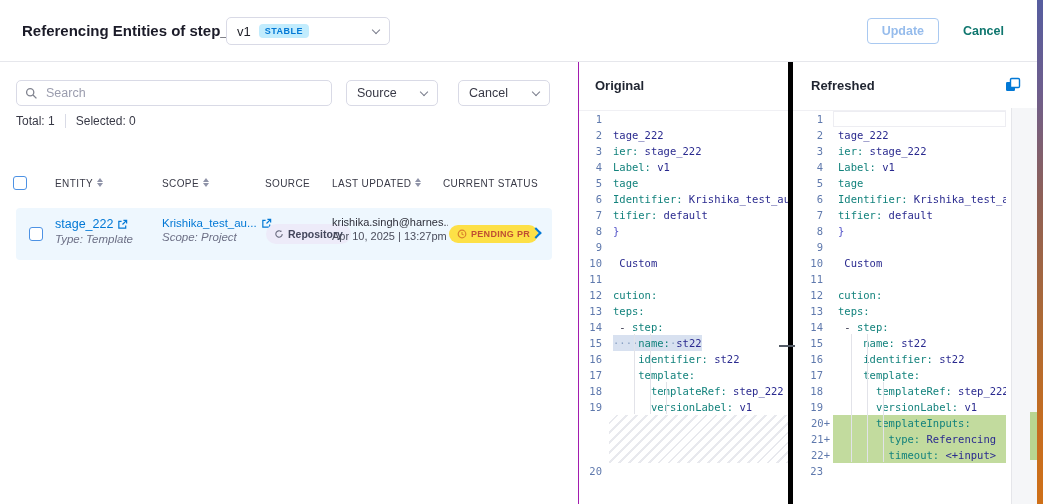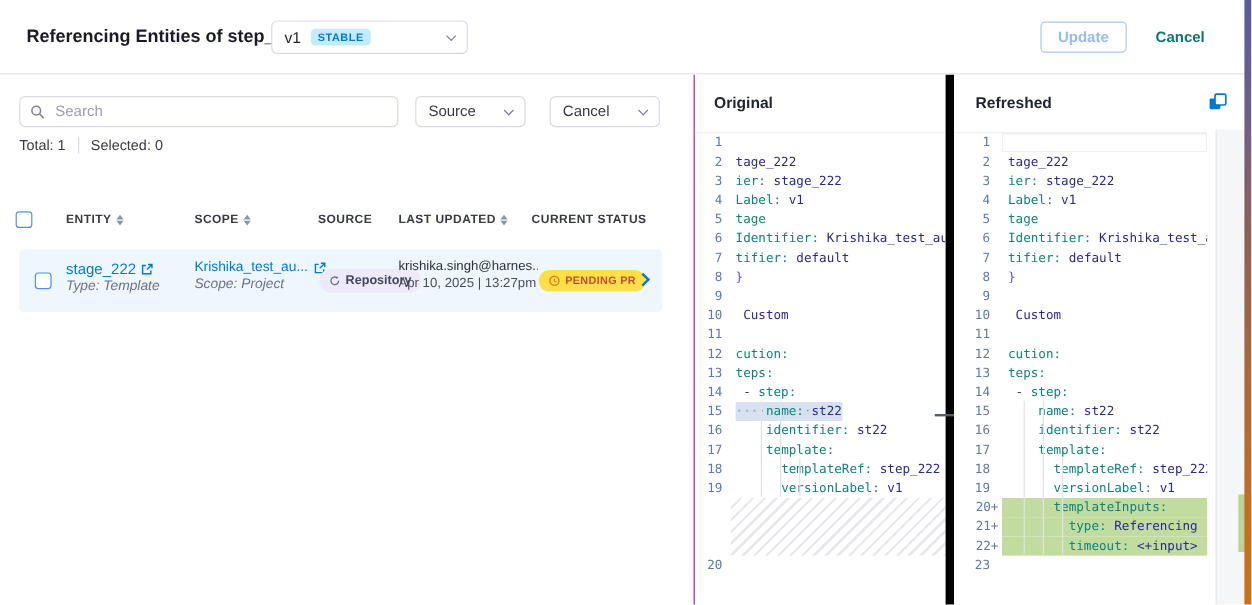--- a/index.html
+++ b/index.html
@@ -30,22 +30,22 @@
   .search-box input::placeholder{color:#9b9dae;}
   .dd{position:absolute;top:18px;height:26px;border:1px solid #d9dae6;border-radius:5px;background:#fff;
           display:flex;align-items:center;padding:0 10px;font-size:12.5px;color:#383946;cursor:pointer;}
   .dd .chev{margin-left:auto;}
   .dd-source{left:346px;width:92px;}
   .dd-status{left:458px;width:92px;}
   .totals{position:absolute;left:16px;top:52px;display:flex;align-items:center;gap:10px;
           font-size:12px;color:#383946;}
   .vsep{width:1px;height:14px;background:#d9dbe6;}
   .thead{position:absolute;left:0;top:114px;width:578px;height:18px;}
-  .th{position:absolute;top:2px;font-size:10px;font-weight:700;letter-spacing:.4px;color:#383946;
-          display:flex;align-items:center;gap:4px;}
+  .th{position:absolute;top:2px;font-size:10px;font-weight:400;letter-spacing:.4px;color:#383946;
+          display:flex;gap:4px;}
   .sort{display:inline-flex;flex-direction:column;gap:1px;cursor:pointer;}
   .tri-up{width:0;height:0;border-left:3px solid transparent;border-right:3px solid transparent;border-bottom:4px solid #8f93a8;}
   .tri-dn{width:0;height:0;border-left:3px solid transparent;border-right:3px solid transparent;border-top:4px solid #8f93a8;}
   .cbx{width:14px;height:14px;border:1.5px solid #4d92e4;border-radius:3px;background:#fff;cursor:pointer;}
   .thead .cbx{position:absolute;left:13px;top:0;}
   .row{position:absolute;left:16px;top:146px;width:536px;height:52px;background:#eef7fe;border-radius:4px;cursor:pointer;}
   .row .cbx{position:absolute;left:13px;top:19px;}
   .cell-main{font-size:12.5px;font-weight:500;color:#0278d5;display:flex;align-items:center;gap:4px;white-space:nowrap;}
   .cell-sub{font-size:11.5px;color:#6d7086;margin-top:2px;white-space:nowrap;font-style:italic;}
   .cell-entity{position:absolute;left:39px;top:9px;}
@@ -56,21 +56,21 @@
   .upd-by{font-size:11px;font-weight:500;color:#2e2f3a;white-space:nowrap;}
   .upd-at{font-size:11px;color:#4b4d5c;margin-top:2px;white-space:nowrap;}
   .status-badge{position:absolute;left:433px;top:17px;height:18px;background:#fde047;border-radius:9px;
           display:flex;align-items:center;gap:4px;padding:0 8px;font-size:9px;font-weight:700;
           letter-spacing:.3px;color:#bf4e33;white-space:nowrap;}
   .row-chev{position:absolute;left:516px;top:21px;width:8px;height:8px;border-right:2px solid #0278d5;
           border-bottom:2px solid #0278d5;transform:rotate(-45deg);cursor:pointer;}
   
   .pane{position:absolute;top:62px;bottom:0;background:#fff;}
   .pane-orig{left:578px;width:210px;border-left:1px solid #a21caf;}
-  .pane-refr{left:788px;width:249px;border-left:7px solid #000000;}
+  .pane-refr{left:788px;width:249px;border-left:5px solid #000000;}
   .pane-head{position:absolute;top:16px;font-size:13px;font-weight:700;color:#1f2430;}
   .pane-orig .pane-head{left:16px;}
   .pane-refr .pane-head{left:18px;}
   .copy-btn{position:absolute;left:212px;top:15px;width:16px;height:16px;cursor:pointer;}
   .code{position:absolute;top:48px;left:0;border-top:1px solid #f0f0f4;}
   .pane-orig .code{right:0;}
   .pane-refr .code{right:31px;}
   .crow{display:flex;height:16px;line-height:16px;font-family:"DejaVu Sans Mono",monospace;
           font-size:10.5px;white-space:pre;}
   .ln{flex:none;text-align:right;color:#5f79ad;}

